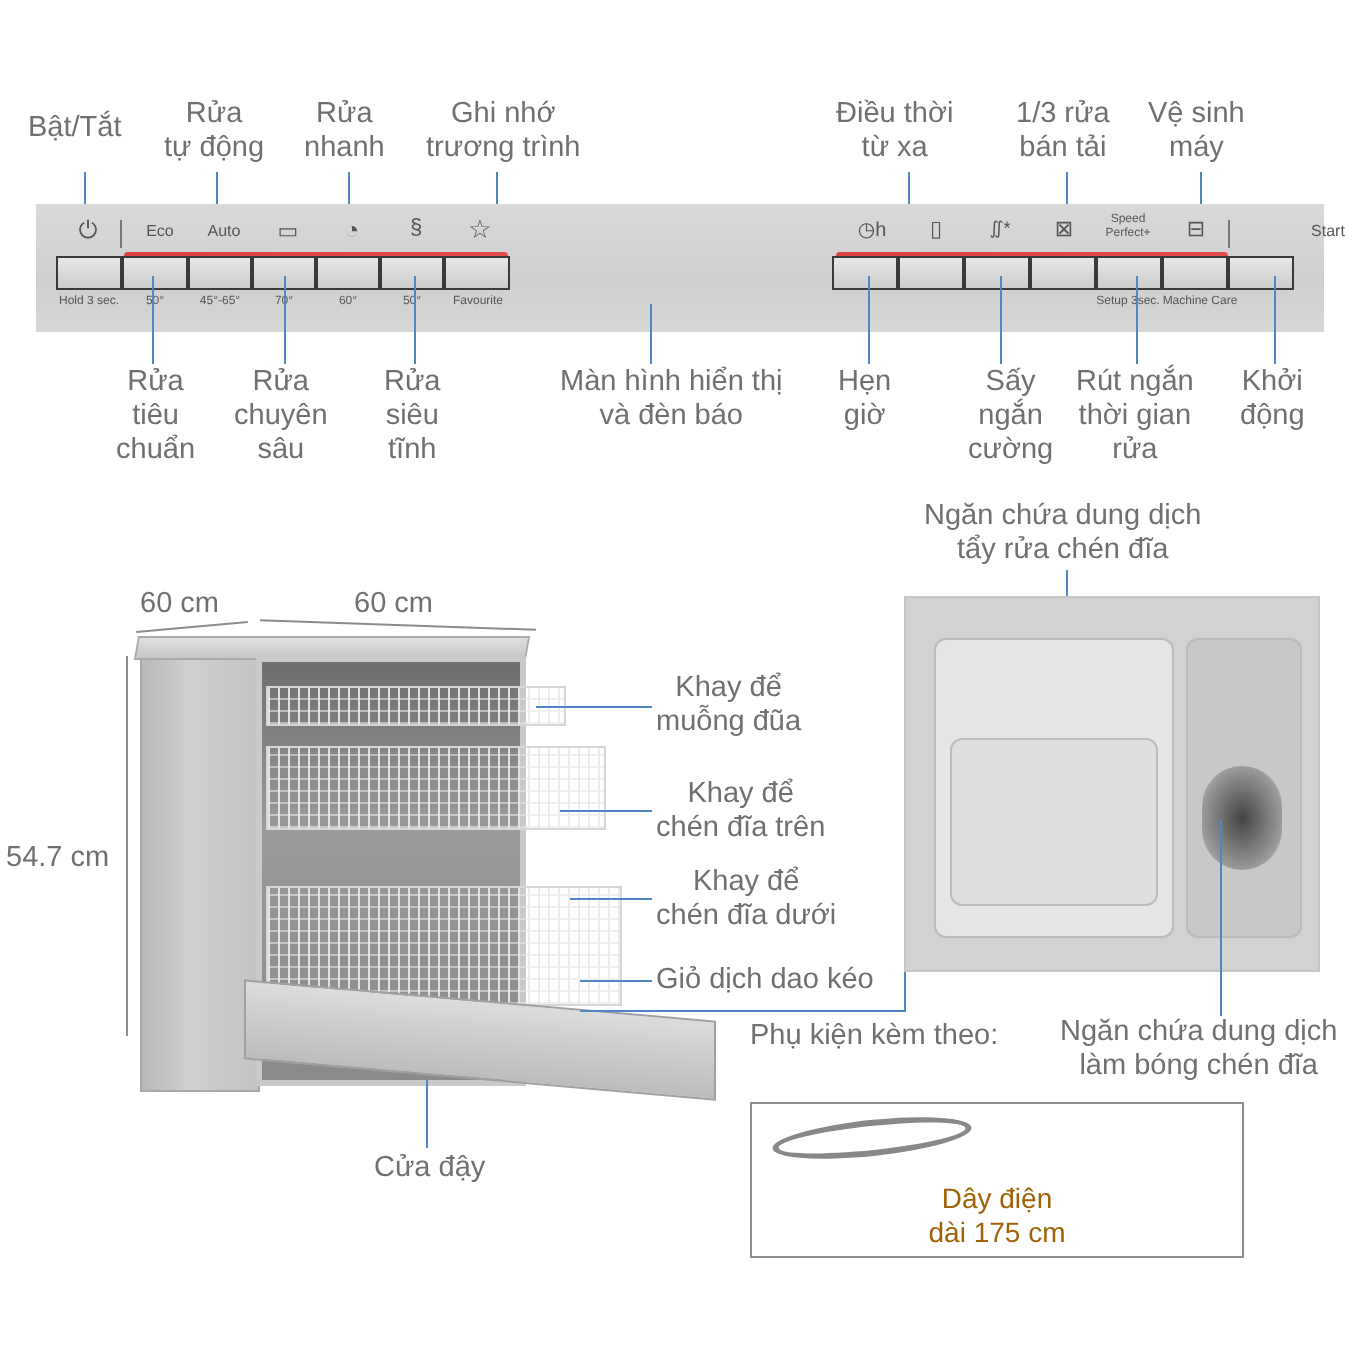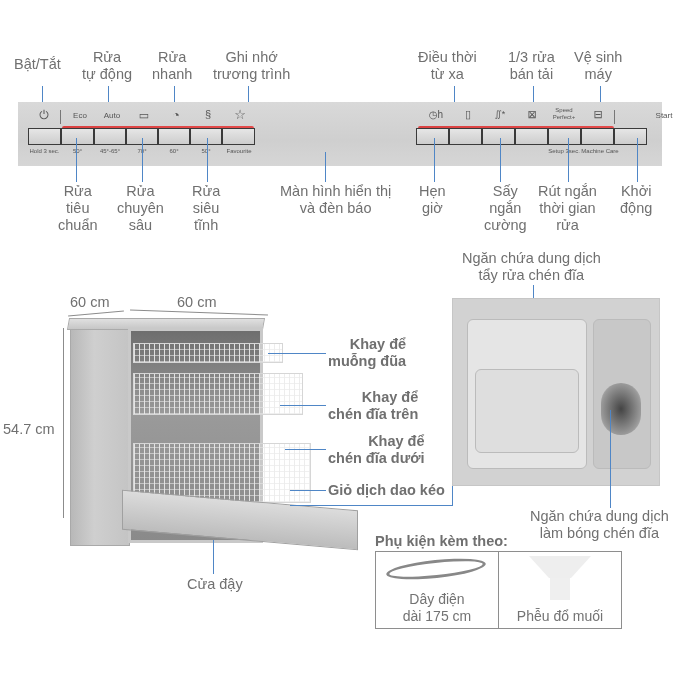--- a/index.html
+++ b/index.html
@@ -1,20 +1,20 @@
 <!DOCTYPE html>
 <html><head>
 <meta charset="utf-8">
 <style>
   * { box-sizing: border-box; margin: 0; padding: 0; }
   html, body { width: 680px; height: 680px; background: #ffffff; overflow: hidden; }
   body { position: relative; font-family: "Liberation Sans", sans-serif; color: #6b6b6b; }
 
   .label { position: absolute; font-size: 14.5px; line-height: 17px; color: #707070; text-align: center; white-space: nowrap; }
-  .label.left { text-align: right; font-weight: bold; }
+  .label.left { text-align: center; }
   .line { position: absolute; background: #4f86c6; }
 
   
   .panel { position: absolute; left: 18px; top: 102px; width: 644px; height: 64px;
            background: linear-gradient(#d9d9d9, #cfcfcf 60%, #d6d6d6); }
   .icon-txt { position: absolute; font-size: 7.5px; color: #555; text-align: center; }
   .btn-row { position: absolute; top: 26px; height: 17px; display: flex; }
   .btn { height: 17px; border: 1px solid #3a3a3a; background: linear-gradient(#e6e6e6,#cdcdcd); }
   .red-glow { position: absolute; top: 24px; height: 5px; background: linear-gradient(90deg, rgba(220,40,40,0.85), rgba(230,60,60,0.9)); border-radius: 2px; }
   .sub-txt { position: absolute; top: 46px; font-size: 6px; color: #555; text-align: center; }
@@ -42,21 +42,21 @@
 
   
   .disp-photo { position: absolute; left: 452px; top: 298px; width: 208px; height: 188px;
                 background: #d2d2d2; border: 1px solid #c6c6c6; }
   .disp-photo .inner { position: absolute; background: #e5e5e5; border: 1px solid #bbb; border-radius: 6px; }
 
   
   .acc-box { position: absolute; left: 375px; top: 551px; width: 247px; height: 78px; border: 1px solid #8e8e8e; display: flex; }
   .acc-cell { position: relative; flex: 1; }
   .acc-cell + .acc-cell { border-left: 1px solid #8e8e8e; }
-  .acc-label { position: absolute; left: 0; right: 0; bottom: 3px; text-align: center; font-size: 14px; line-height: 17px; color: #737373; }
+  .acc-label { position: absolute; left: 0; right: 0; bottom: 3px; text-align: center; font-size: 14px; line-height: 17px; color: #a16207; }
 </style>
 </head>
 <body>
 
 <style>.pre { white-space: pre; }</style>
 
 <div class="label pre" style="left:14px;top:56px;">Bật/Tắt</div>
 <div class="label pre" style="left:82px;top:49px;">Rửa
 tự động</div>
 <div class="label pre" style="left:152px;top:49px;">Rửa
@@ -202,25 +202,20 @@
 <div class="disp-photo">
   <div class="inner" style="left:14px;top:20px;width:120px;height:150px;"></div>
   <div class="inner" style="left:22px;top:70px;width:104px;height:84px;background:#dedede;"></div>
   <div class="inner" style="left:140px;top:20px;width:58px;height:150px;background:#c8c8c8;"></div>
   <div style="position:absolute;left:148px;top:84px;width:40px;height:52px;border-radius:20px;background:radial-gradient(#444,#9a9a9a 70%,#ddd);"></div>
 </div>
 <div class="line" style="left:610px;top:410px;width:1px;height:98px;"></div>
 <div class="label pre" style="left:530px;top:508px;">Ngăn chứa dung dịch
 làm bóng chén đĩa</div>
 
-<div class="label left" style="left:375px;top:533px;">Phụ kiện kèm theo:</div>
+<div class="label left" style="left:375px;top:510px;">Phụ kiện kèm theo:</div>
 <div class="acc-box">
   <div class="acc-cell">
     <div style="position:absolute;left:10px;top:8px;width:100px;height:18px;border:3px solid #888;border-radius:50%;transform:rotate(-6deg);"></div>
     <div class="acc-label pre">Dây điện
 dài 175 cm</div>
   </div>
-  <div class="acc-cell">
-    <div style="position:absolute;left:30px;top:4px;width:62px;height:0;border-left:20px solid transparent;border-right:20px solid transparent;border-top:22px solid #eeeeee;"></div>
-    <div style="position:absolute;left:51px;top:26px;width:20px;height:22px;background:#efefef;"></div>
-    <div class="acc-label">Phễu đổ muối</div>
-  </div>
 </div>
 
 </body></html>

